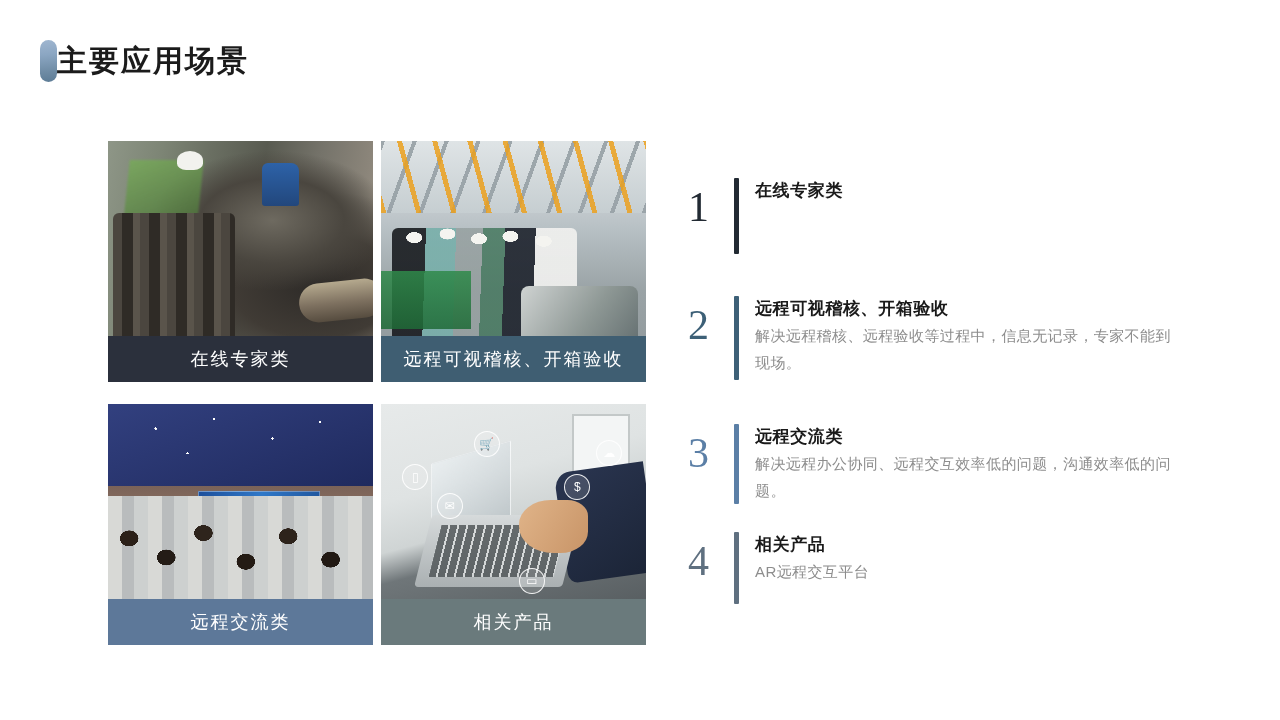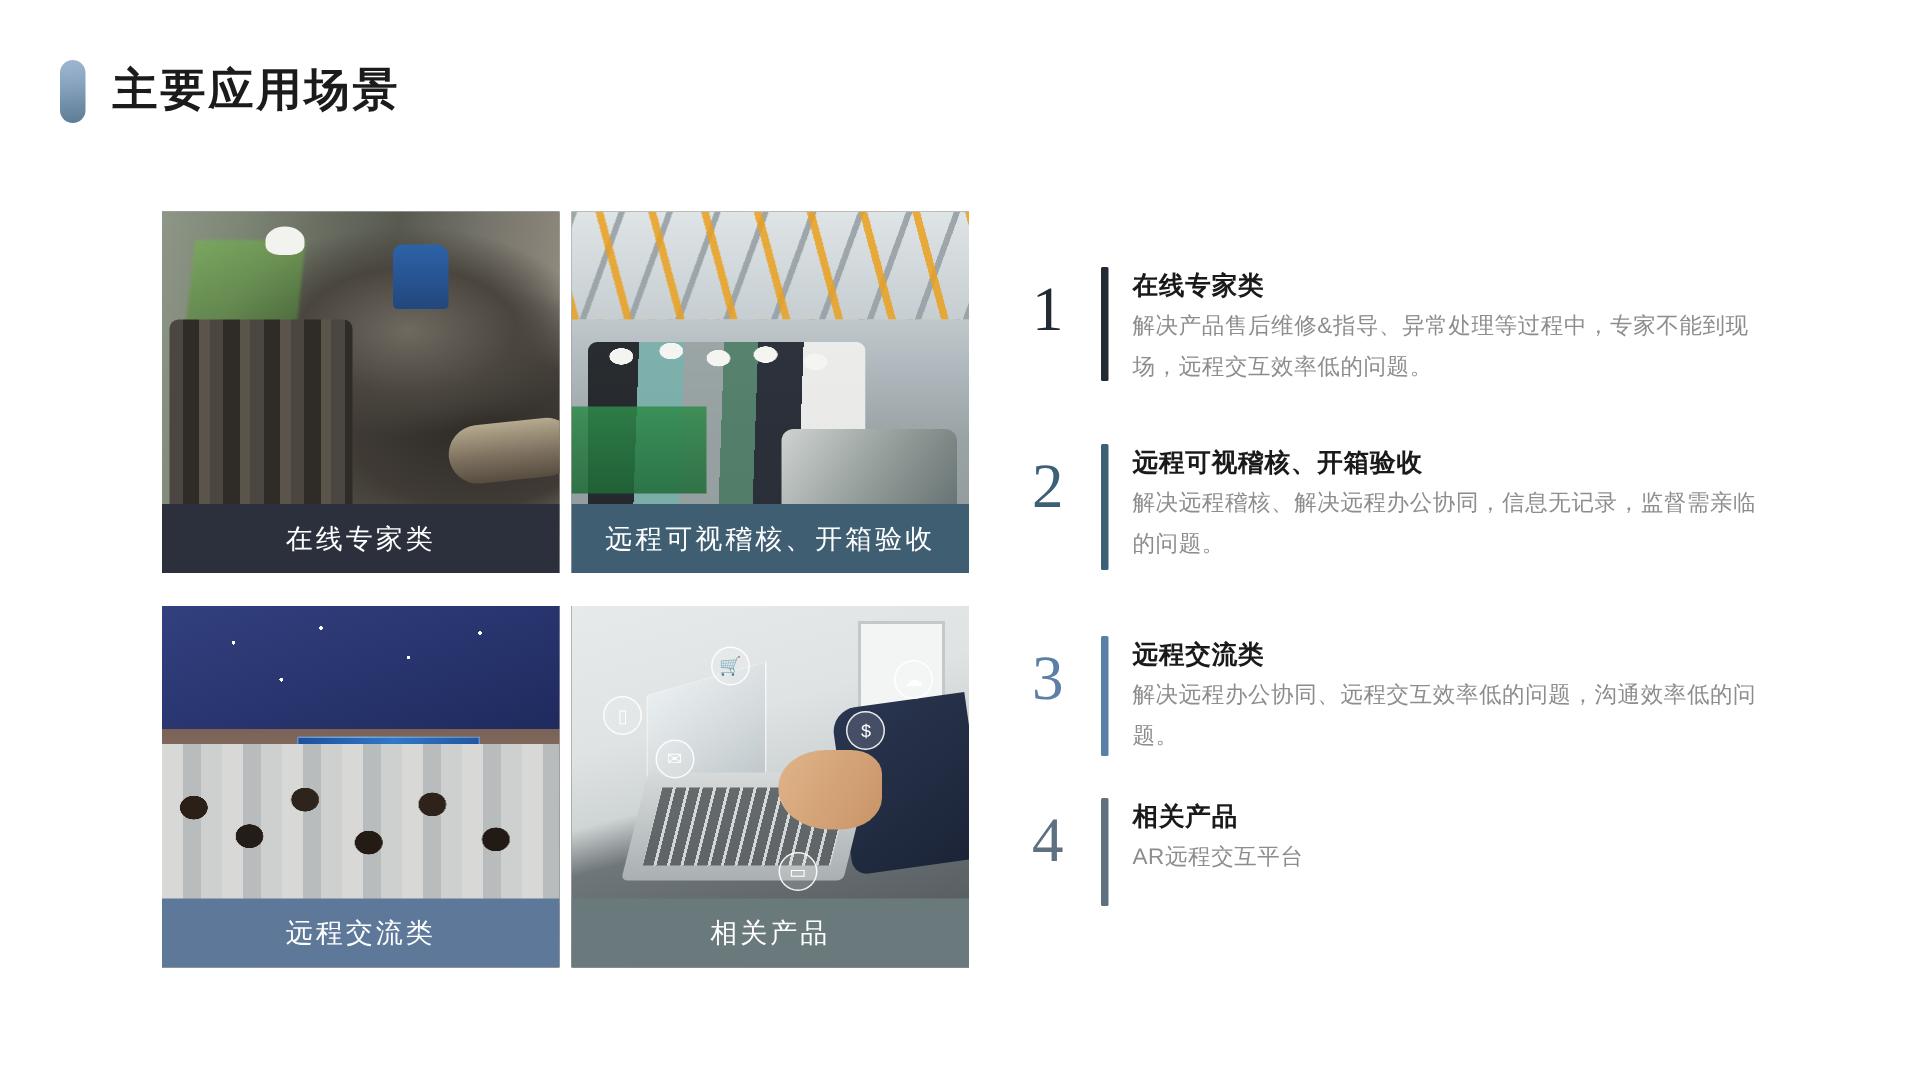--- a/index.html
+++ b/index.html
@@ -7,21 +7,21 @@
     width: 1280px; height: 720px;
     background: #ffffff;
     font-family: "Liberation Sans", "DejaVu Sans", sans-serif;
     overflow: hidden;
   }
   .slide { position: relative; width: 1280px; height: 720px; background: #fff; }
 
   
   .title-row {
     position: absolute; left: 40px; top: 40px;
-    display: flex; align-items: center; gap: 18px;
+    display: flex; align-items: center; 
   }
   .title-pill {
     width: 17px; height: 42px; border-radius: 9px;
     background: linear-gradient(175deg, #9fb6d0 0%, #8ba6c2 35%, #6e8ba4 75%, #5d7c96 100%);
   }
   .title-text {
     font-size: 30px; font-weight: bold; color: #1b1b1b;
     letter-spacing: 2px; line-height: 1;
   }
 
@@ -275,30 +275,29 @@
 
   </div>
 
   <div class="list">
 
     <div class="item item-1">
       <div class="num" style="color:#222a33">1</div>
       <div class="bar bar-1" style="background:#222a33"></div>
       <div class="texts">
         <div class="head">在线专家类</div>
-        <div class="desc">解决产品售后维修&amp;指导、异常处理等过程中，专家不能到现场，远程交互效率低的问题。</div>
       </div>
     </div>
 
     <div class="item item-2">
       <div class="num" style="color:#3d6077">2</div>
       <div class="bar bar-2" style="background:#3d6077"></div>
       <div class="texts">
         <div class="head">远程可视稽核、开箱验收</div>
-        <div class="desc">解决远程稽核、解决远程办公协同，信息无记录，监督需亲临的问题。</div>
+        <div class="desc">解决远程稽核、远程验收等过程中，信息无记录，专家不能到现场。</div>
       </div>
     </div>
 
     <div class="item item-3">
       <div class="num" style="color:#5b7fa6">3</div>
       <div class="bar bar-3" style="background:#5b7fa6"></div>
       <div class="texts">
         <div class="head">远程交流类</div>
         <div class="desc">解决远程办公协同、远程交互效率低的问题，沟通效率低的问题。</div>
       </div>

